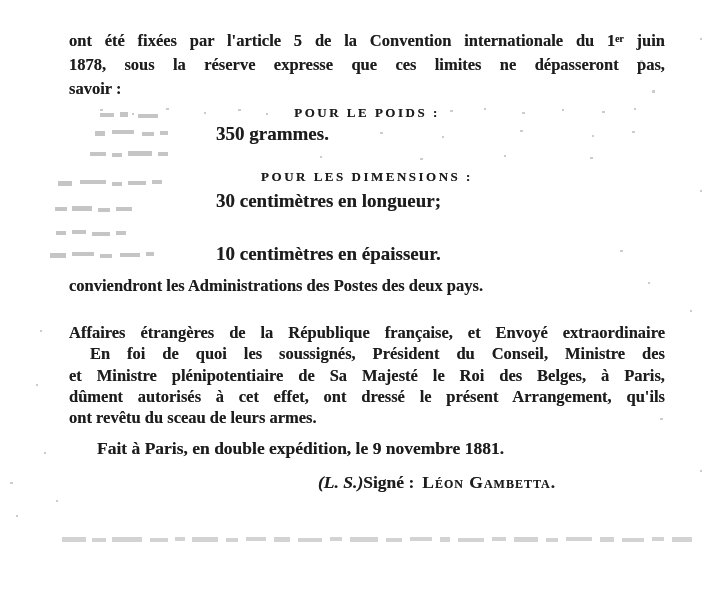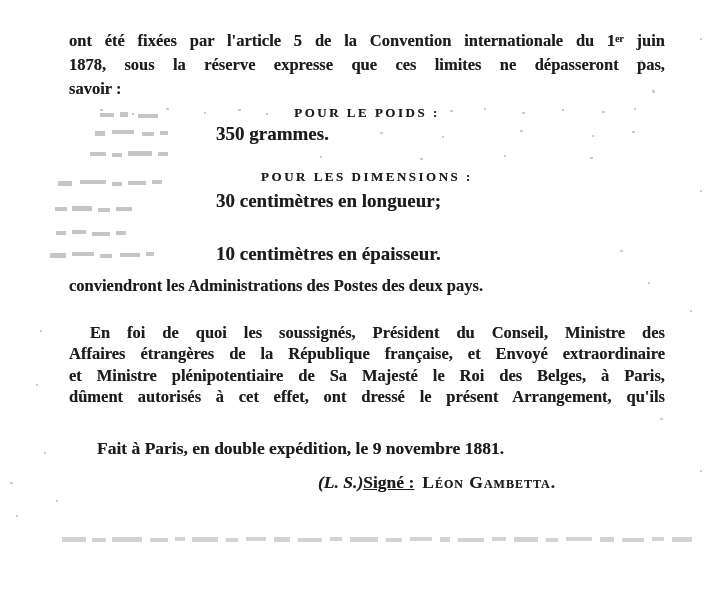--- a/index.html
+++ b/index.html
@@ -26,21 +26,21 @@
   .measure { position:absolute; left:188px; font-size:19px; white-space:nowrap;margin-left:28px; }
   .m-gram { top:123px; }
   .m-d1 { top:190px; }
   .m-d2 { top:217px; }
   .m-d3 { top:243px; }
   .dateline { position:absolute; left:97px; top:438px; font-size:17.5px; white-space:nowrap; }
   .signature { position:absolute; left:318px; font-size:17.5px; white-space:nowrap; }
   .sig1 { top:472px; }
   .sig2 { top:507px; }
   .seal { font-style:italic; }
-  .siglabel { margin-right:8px;text-decoration:underline; }
+  .siglabel { margin-right:8px; }
   .name { letter-spacing:1px; }
   .name.smallcaps { font-variant:small-caps; }
   .noise { position:absolute; left:0; top:0; pointer-events:none; }
 </style>
 </head>
 <body>
 
 <div class="page">
 
   <svg class="noise" width="718" height="615">
@@ -160,24 +160,25 @@
 
   <div class="heading h-dims">POUR LES DIMENSIONS :</div>
   <div class="measure m-d1">30 centimètres en longueur;</div>
   <div class="measure m-d3">10 centimètres en épaisseur.</div>
 
   <div class="para p2">
     <div class="lline">conviendront les Administrations des Postes des deux pays.</div>
   </div>
 
   <div class="para p3">
+    <div class="jline">Affaires étrangères de la République française, et Envoyé extraordinaire</div>
     <div class="jline indent">En foi de quoi les soussignés, Président du Conseil, Ministre des</div>
-    <div class="jline">Affaires étrangères de la République française, et Envoyé extraordinaire</div>
     <div class="jline">et Ministre plénipotentiaire de Sa Majesté le Roi des Belges, à Paris,</div>
     <div class="jline">dûment autorisés à cet effet, ont dressé le présent Arrangement, qu'ils</div>
+    <div class="lline">ont revêtu du sceau de leurs armes.</div>
   </div>
 
   <div class="dateline">Fait à Paris, en double expédition, le 9 novembre 1881.</div>
 
   <div class="signature sig1">
     <span class="seal">(L. S.)</span><span class="siglabel">Signé :</span><span class="name smallcaps">Léon Gambetta.</span>
   </div>
 
 </div>
 

